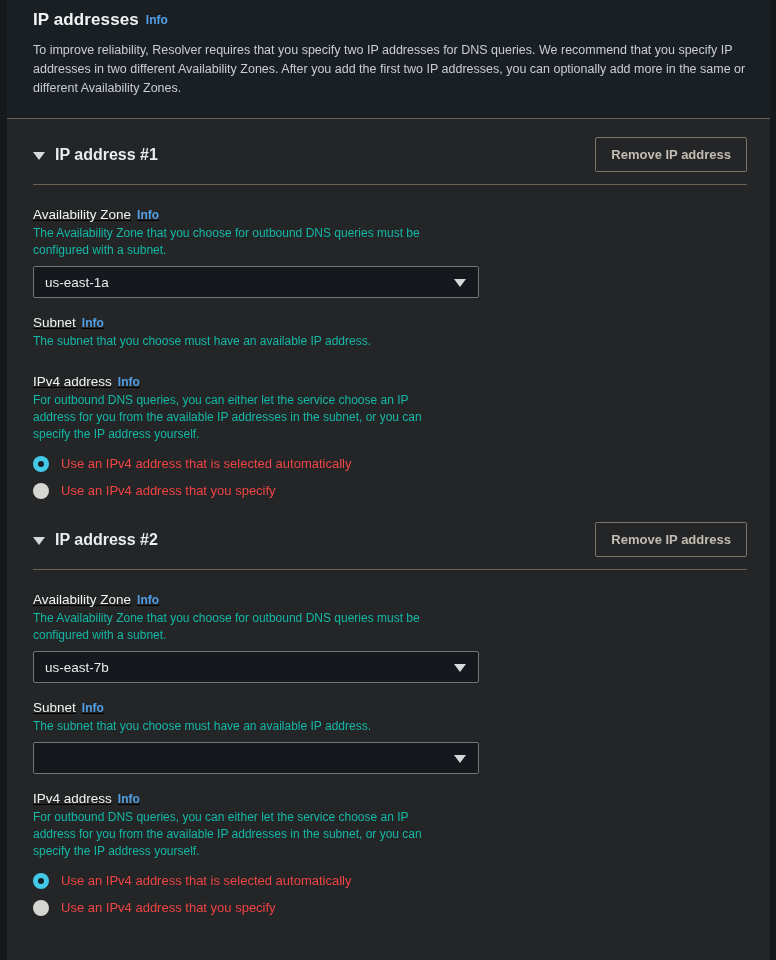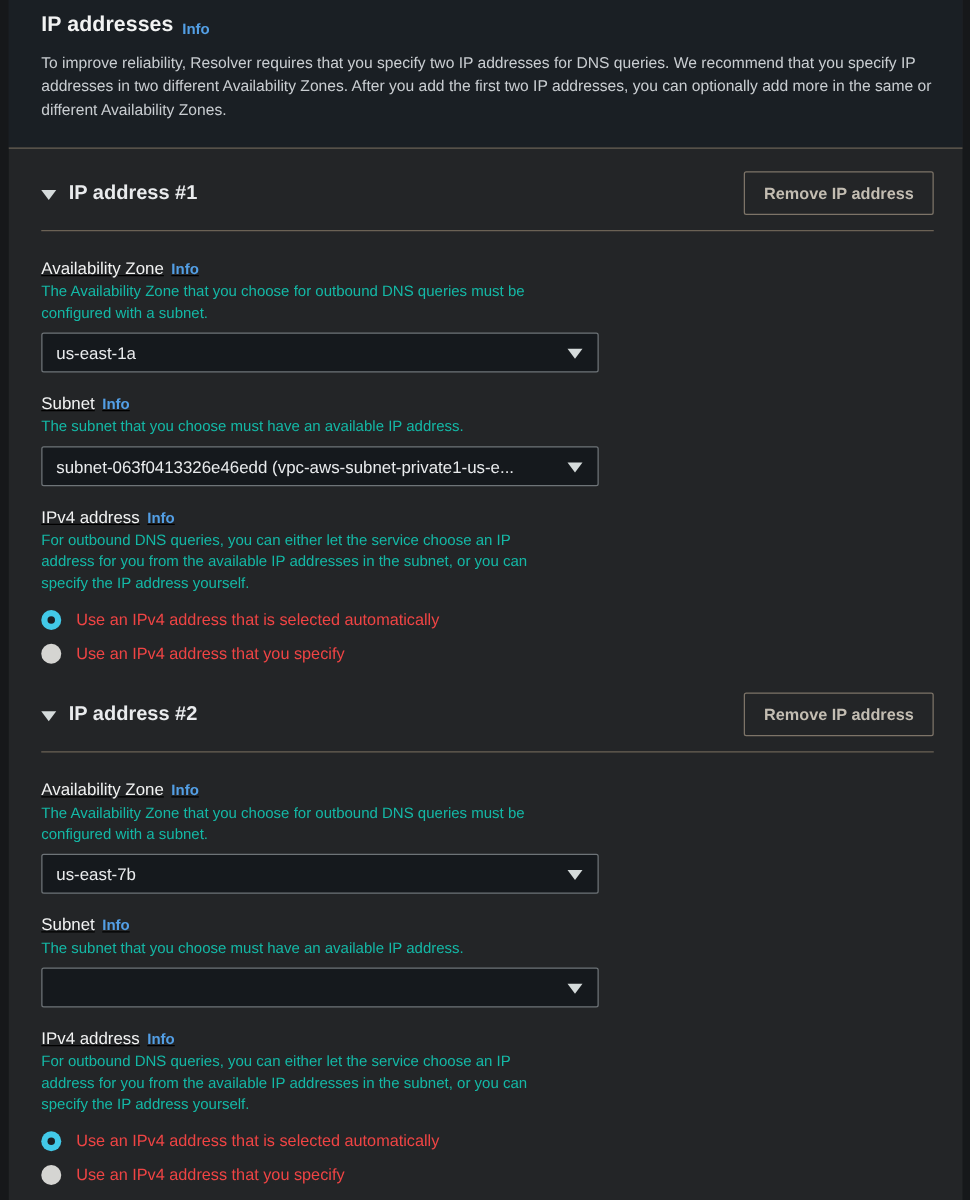--- a/index.html
+++ b/index.html
@@ -22,21 +22,21 @@
   }
 
   
   .intro {
     background: #1a1f24;
     padding: 10px 18px 20px 26px;
     border-bottom: 1px solid #6b6255;
   }
   .intro-title-row {
     display: flex;
-    align-items: flex-end;
+    align-items: center;
     gap: 7px;
     margin-bottom: 11px;
   }
   .intro-title {
     font-size: 17px;
     font-weight: bold;
     color: #f2f3f3;
     letter-spacing: .1px;
   }
   .info-link {
@@ -215,24 +215,20 @@
         <span class="select-caret"></span>
       </div>
     </div>
 
     <div class="field tight">
       <div class="field-label-row">
         <span class="field-label">Subnet</span>
         <span class="info-link">Info</span>
       </div>
       <div class="field-desc">The subnet that you choose must have an available IP address.</div>
-      <div class="select">
-        <span class="select-value">subnet-063f0413326e46edd (vpc-aws-subnet-private1-us-e...</span>
-        <span class="select-caret"></span>
-      </div>
     </div>
 
     <div class="field tight">
       <div class="field-label-row">
         <span class="field-label">IPv4 address</span>
         <span class="info-link">Info</span>
       </div>
       <div class="field-desc">For outbound DNS queries, you can either let the service choose an IP address for you from the available IP addresses in the subnet, or you can specify the IP address yourself.</div>
       <div class="radio-row">
         <span class="radio checked"></span>

